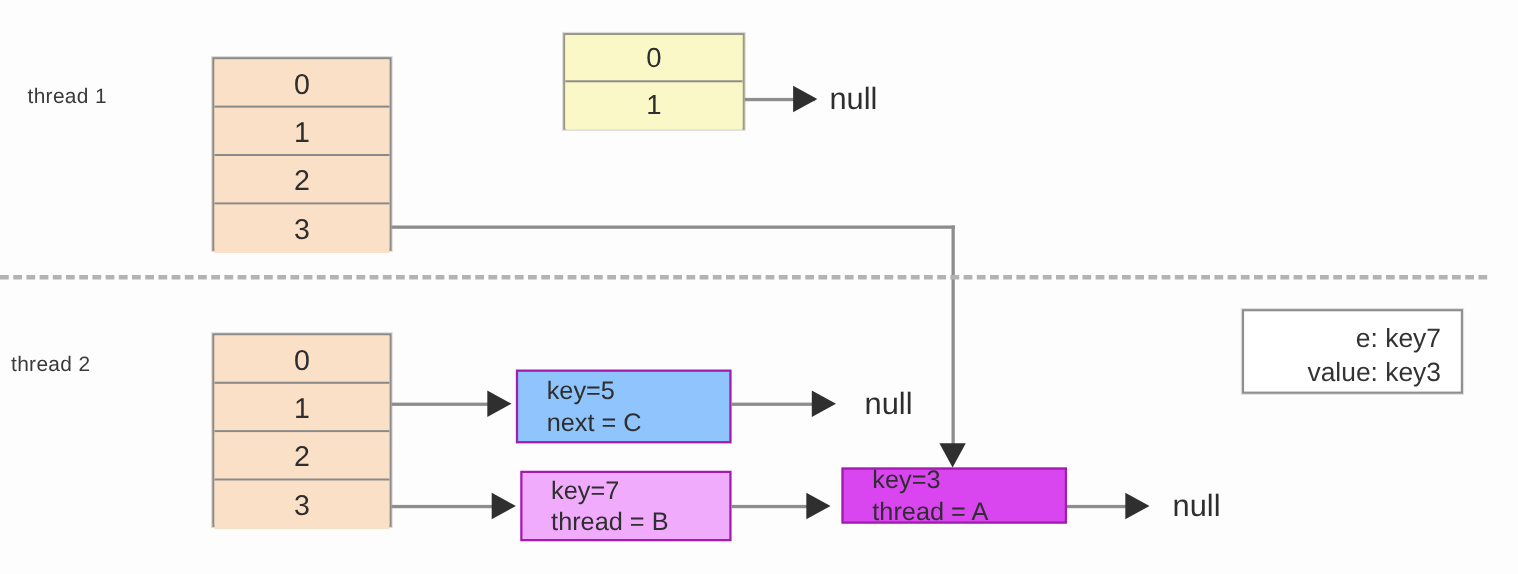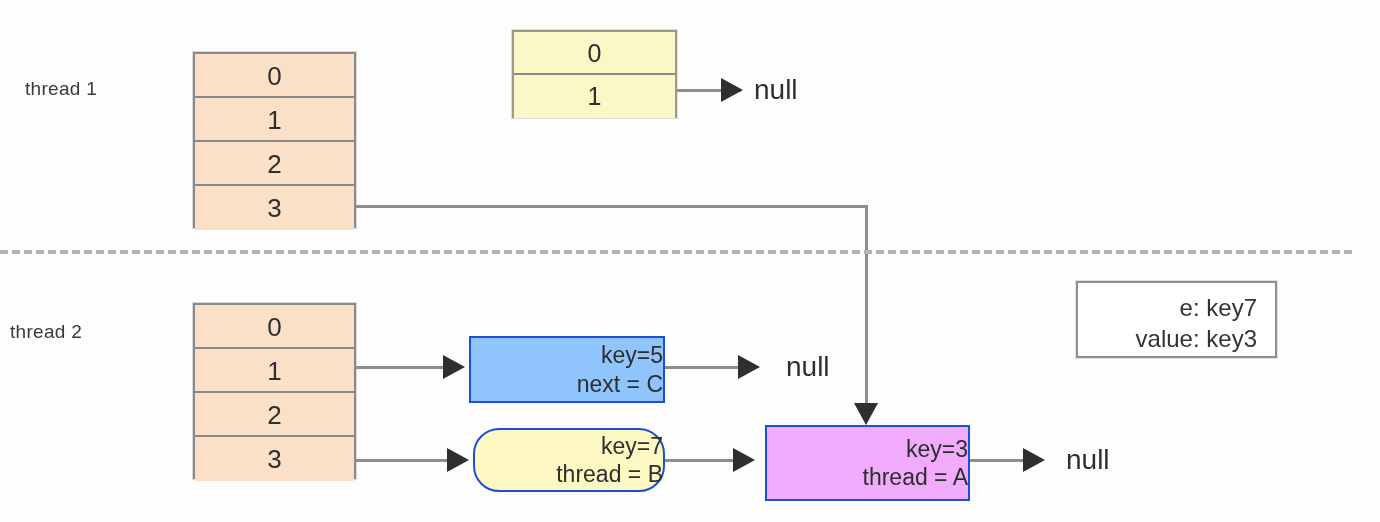--- a/index.html
+++ b/index.html
@@ -49,23 +49,23 @@
     height:43px;line-height:43px;text-align:center;
     color:#2e2e2e;font-size:25px;box-sizing:border-box;
     border-bottom:2px solid #8a8a8a;background:#fbf8c8;
   }
   .ybox .cell:last-child{border-bottom:none;}
 
   
   .node{
     position:absolute;
     box-sizing:border-box;
-    border:2px solid #1d4ed8;
+    border:2px solid #a21caf;
     display:flex;flex-direction:column;
-    align-items:flex-end;justify-content:center;
+    align-items:flex-start;justify-content:center;
     color:#2e2e2e;
     font-size:23px;
     line-height:1.22;
     text-align:center;
   }
   .node .ln{display:block;}
   .node.shift{padding-left:26px;}
 
   
   .note{
@@ -153,35 +153,35 @@
     <span class="ln">next = C</span>
   </div>
 
   <div class="hline" style="left:665px;top:366px;width:85px;"></div>
   <div class="arrow-r" style="left:738px;top:355px;"></div>
   <div class="nulltext" style="left:786px;top:351px;">null</div>
 
   <div class="hline" style="left:356px;top:459px;width:96px;"></div>
   <div class="arrow-r" style="left:447px;top:448px;"></div>
 
-  <div class="node shift" style="left:473px;top:428px;width:192px;height:64px;background:#fef9c3;border-radius:26px;">
+  <div class="node shift" style="left:473px;top:428px;width:192px;height:64px;background:#f0abfc;">
     <span class="ln">key=7</span>
     <span class="ln">thread = B</span>
   </div>
 
   <div class="hline" style="left:665px;top:459px;width:76px;"></div>
   <div class="arrow-r" style="left:733px;top:448px;"></div>
 
-  <div class="node shift" style="left:765px;top:425px;width:205px;height:76px;background:#f0abfc;">
+  <div class="node shift" style="left:765px;top:425px;width:205px;height:51px;background:#d946ef;">
     <span class="ln">key=3</span>
     <span class="ln">thread = A</span>
   </div>
 
   <div class="hline" style="left:970px;top:459px;width:62px;"></div>
   <div class="arrow-r" style="left:1023px;top:448px;"></div>
   <div class="nulltext" style="left:1066px;top:444px;">null</div>
 
-  <div class="note" style="left:1076px;top:281px;width:201px;height:77px;">
+  <div class="note" style="left:1129px;top:281px;width:201px;height:77px;">
     <span class="ln">e:  key7</span>
     <span class="ln">value:  key3</span>
   </div>
 
 </div>
 
 </body></html>

